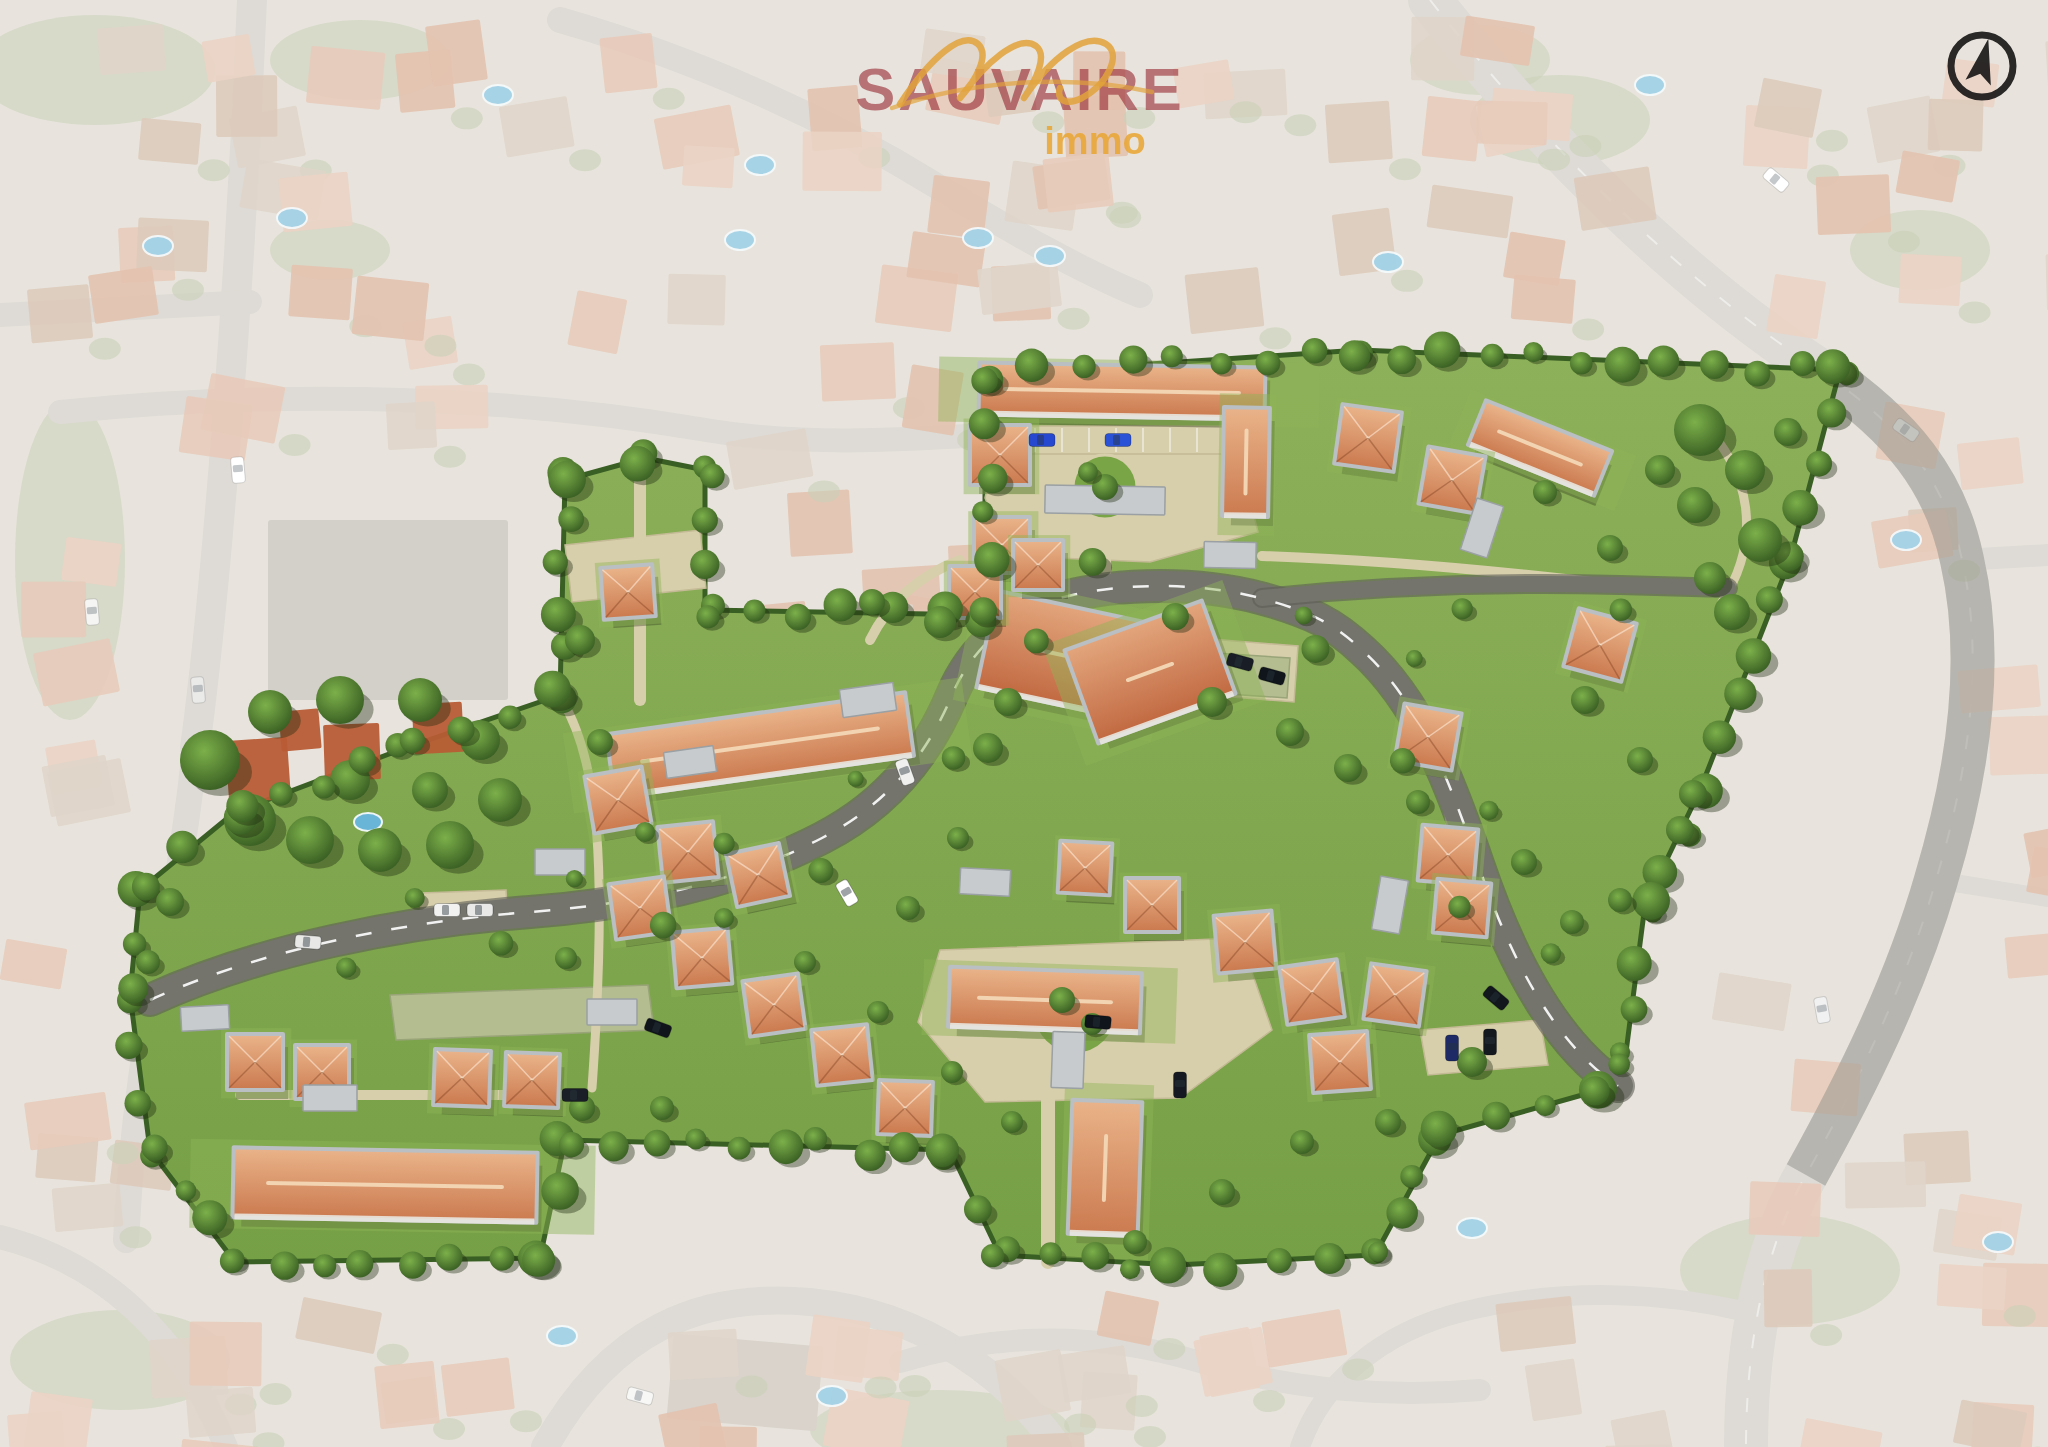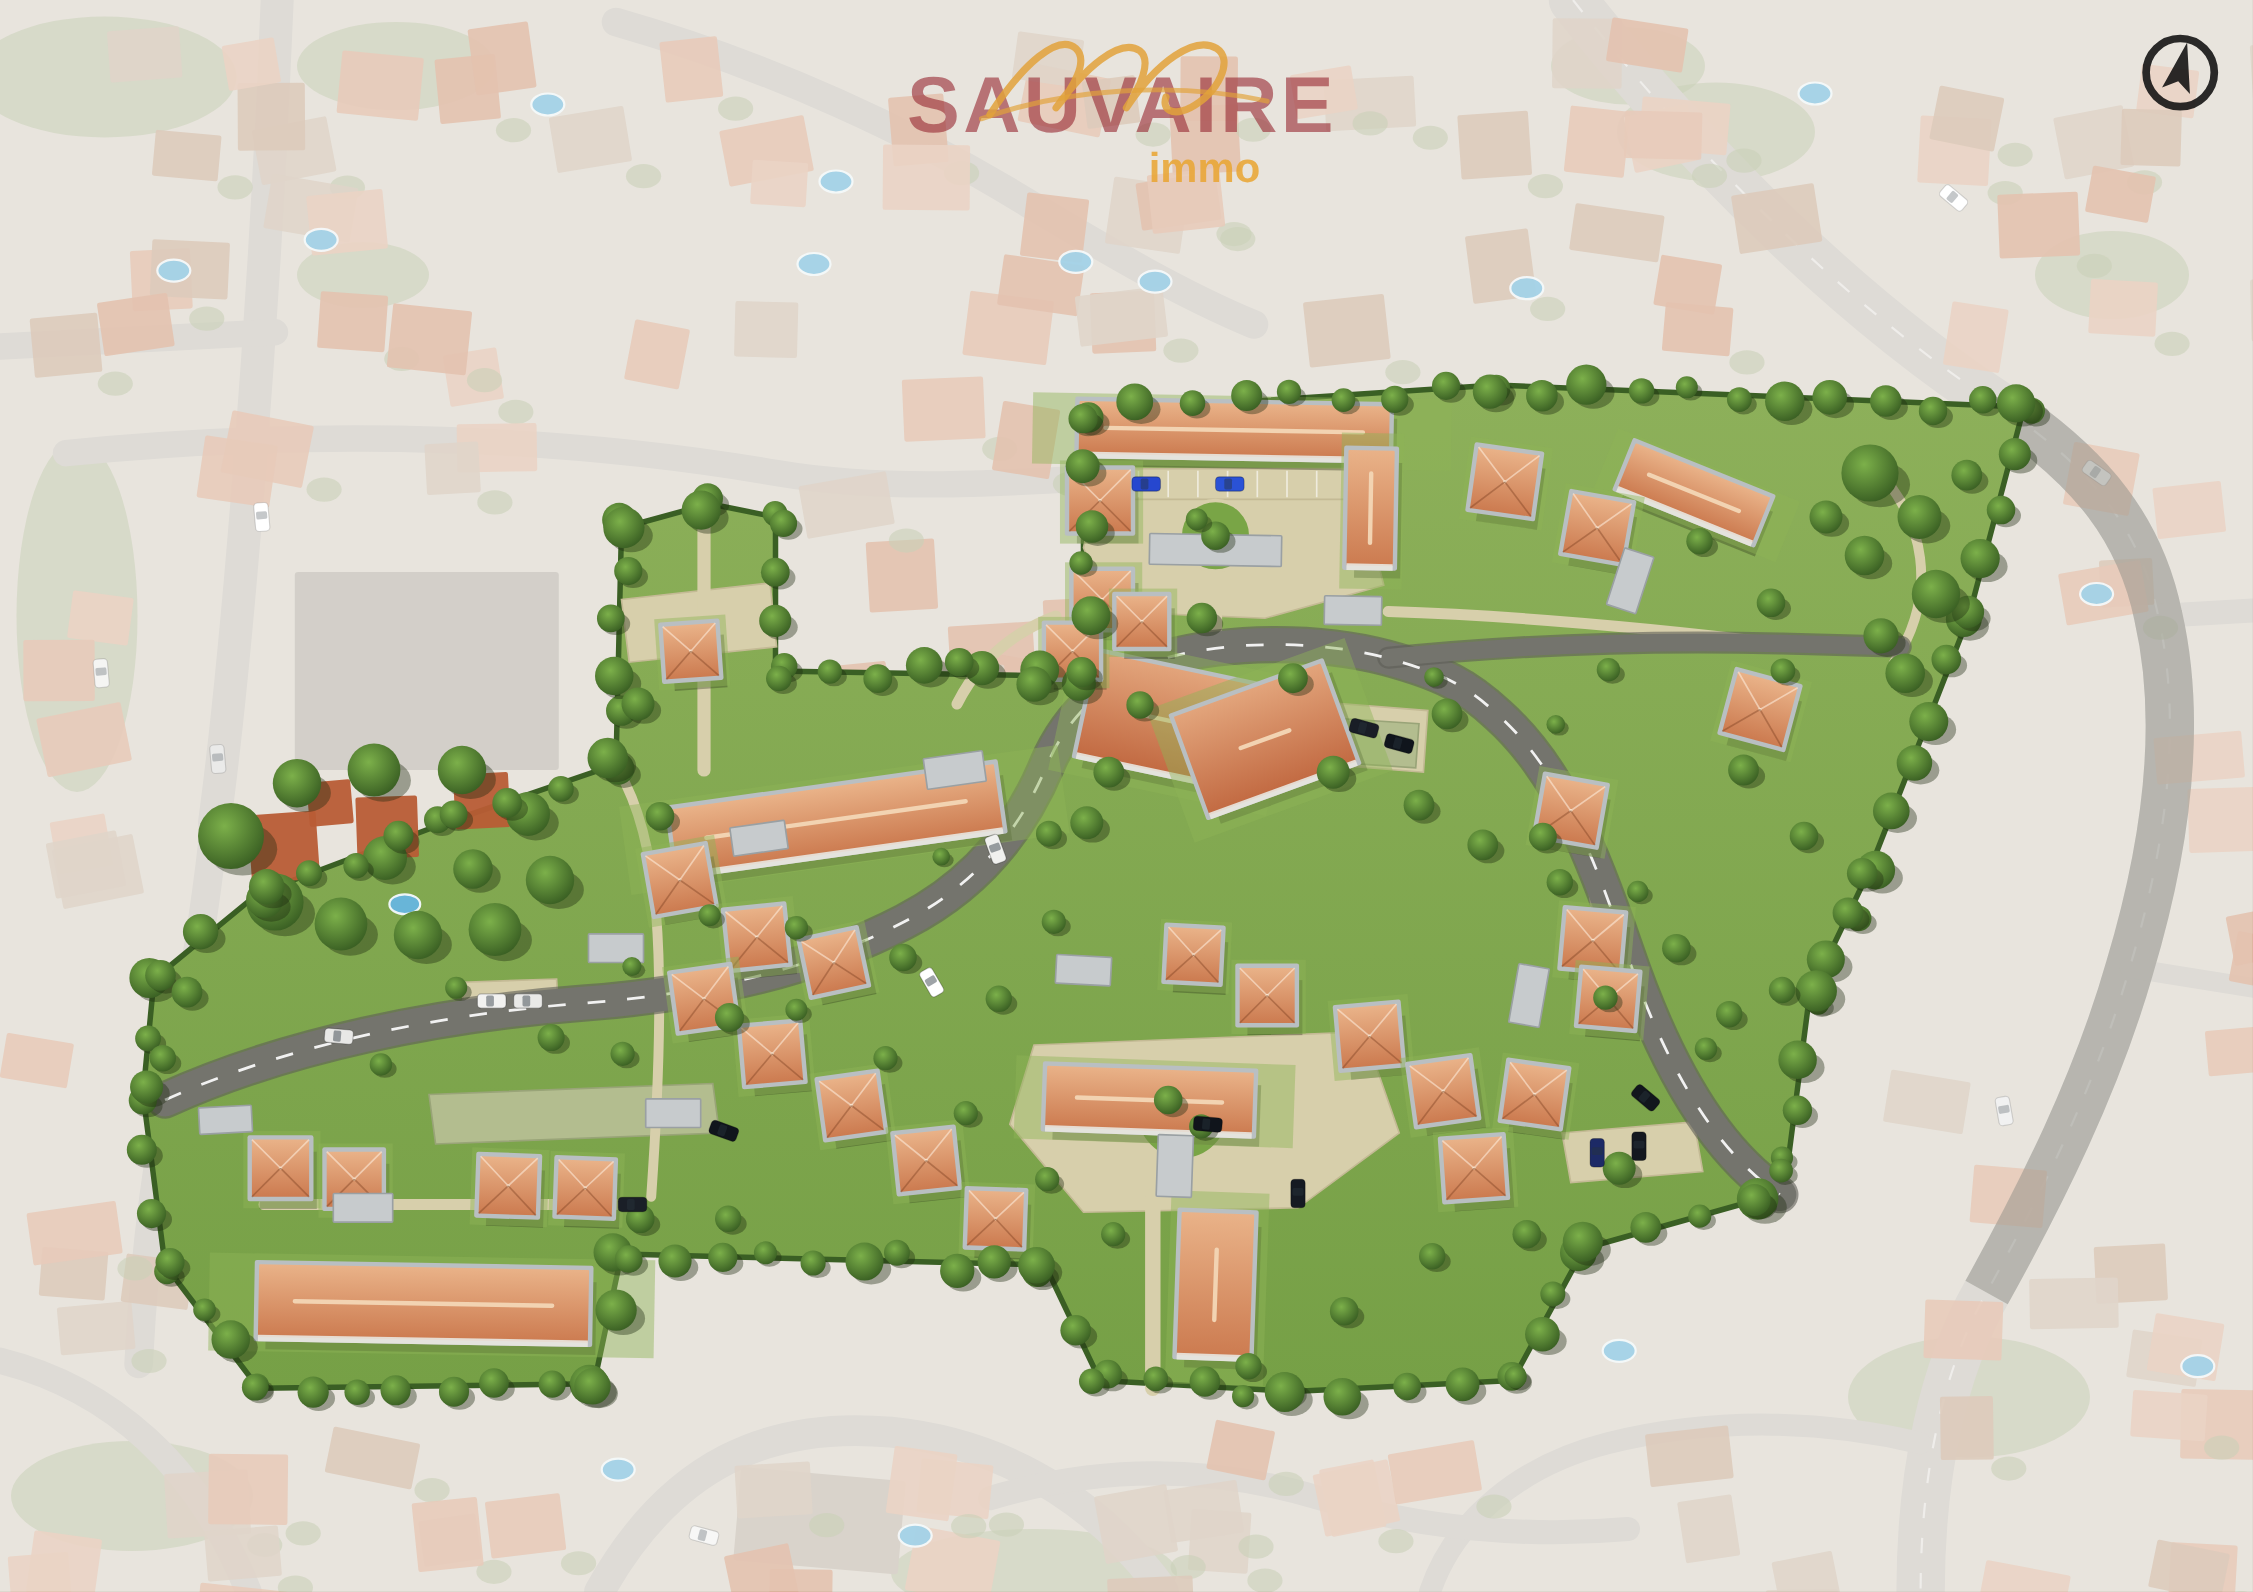--- a/index.html
+++ b/index.html
@@ -1,21 +1,21 @@
 <!DOCTYPE html>
 <html><head>
 <meta charset="utf-8">
 <style>
   html,body{margin:0;padding:0;background:#cfc9bd;}
   .stage{position:relative;width:2048px;height:1447px;overflow:hidden;
          font-family:"Liberation Sans",sans-serif;}
   .stage svg.scene{position:absolute;left:0;top:0;display:block;}
   .brand{position:absolute;left:820px;top:2px;width:400px;text-align:center;pointer-events:none;}
   .brand .flourish{position:absolute;left:70px;top:6px;}
-  .brand-name{margin:0;padding-top:58px;font-weight:bold;font-size:72px;letter-spacing:3px;
+  .brand-name{margin:0;padding-top:58px;font-weight:bold;font-size:60px;letter-spacing:3px;
               color:rgba(150,38,48,0.60);line-height:1;}
   .brand-tag{font-weight:bold;font-size:38px;color:rgba(233,164,48,0.85);
              line-height:1;margin-top:2px;padding-left:150px;}
   .sr{position:absolute;width:1px;height:1px;overflow:hidden;opacity:0;}
   .compass{position:absolute;left:1942px;top:26px;width:80px;height:80px;}
 </style>
 </head>
 <body>
 
 <div class="stage">

